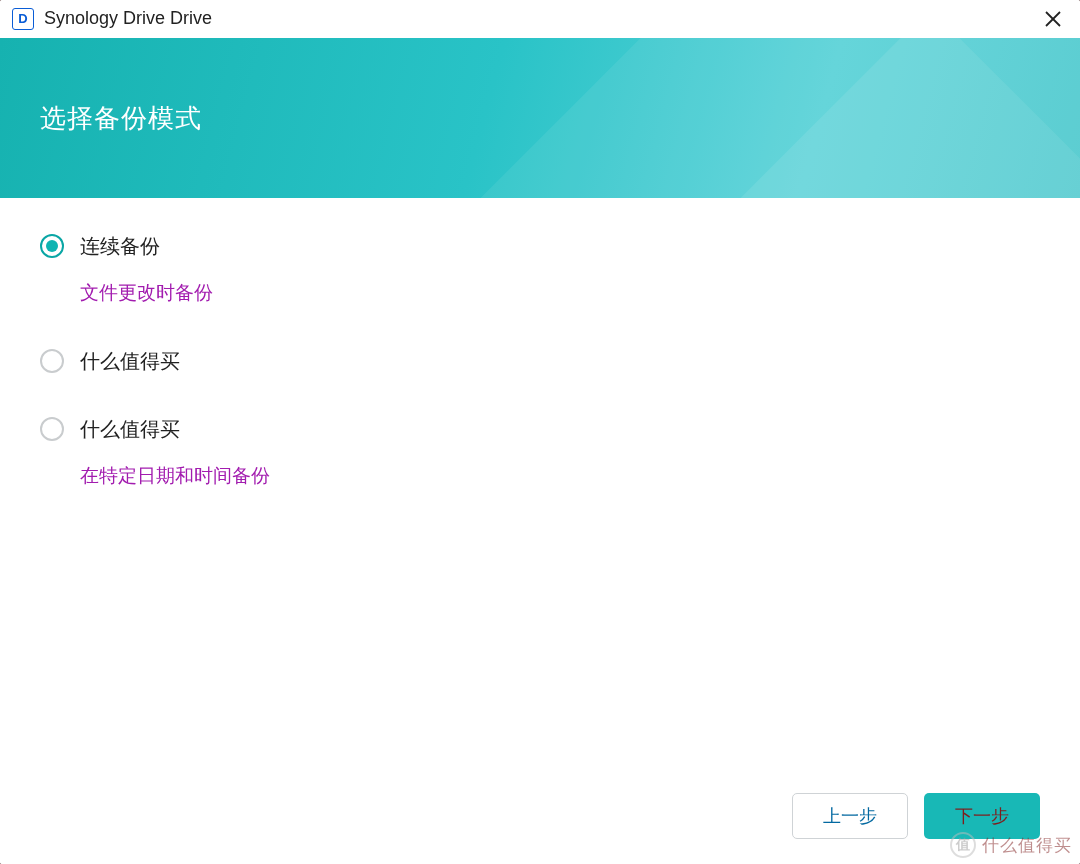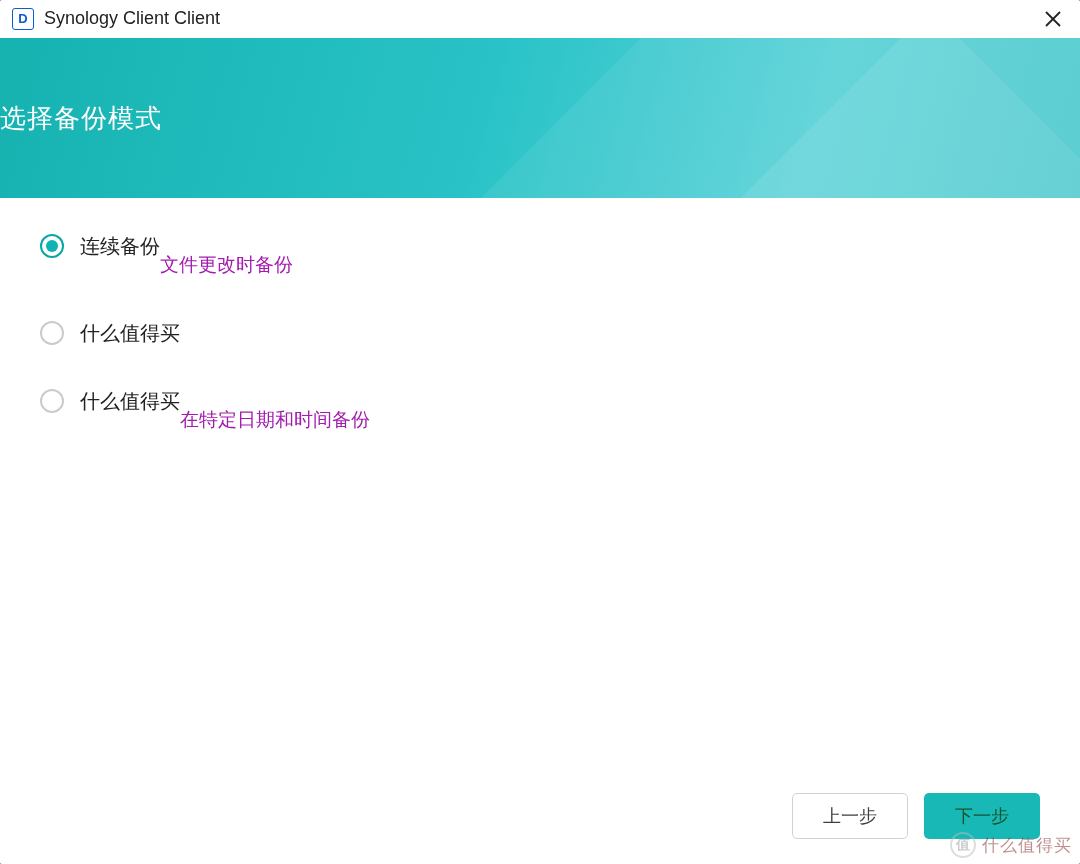--- a/index.html
+++ b/index.html
@@ -66,20 +66,21 @@
       height: 18px;
       stroke: #222;
       stroke-width: 1.8;
     }
     .banner {
       height: 160px;
       position: relative;
       background: linear-gradient(105deg, #16b2b0 0%, #29c3c7 45%, #5ad2d8 75%, #4cc9cd 100%);
       display: flex;
       align-items: center;
+      padding-left: 40px;
       overflow: hidden;
     }
     .banner::before,
     .banner::after {
       content: "";
       position: absolute;
       top: -60px;
       width: 480px;
       height: 480px;
       background: rgba(255,255,255,0.07);
@@ -125,21 +126,21 @@
     .radio.selected::after {
       content: "";
       position: absolute;
       left: 4px;
       top: 4px;
       width: 12px;
       height: 12px;
       background: #0fb4b2;
       border-radius: 50%;
     }
-    .option .text-col { display: flex; flex-direction: row; }
+    .option .text-col { display: flex; flex-direction: column; }
     .option .label {
       font-size: 20px;
       color: #222;
       line-height: 1.4;
     }
     .option .desc {
       margin-top: 20px;
       font-size: 19px;
       color: #a21caf;
       line-height: 1.4;
@@ -160,25 +161,25 @@
       font-size: 18px;
       display: flex;
       align-items: center;
       justify-content: center;
       cursor: pointer;
       border: 1px solid transparent;
     }
     .btn.secondary {
       background: #ffffff;
       border: 1px solid #cfd3d6;
-      color: #404040;
+      color: #0369a1;
     }
     .btn.primary {
       background: #18b8b6;
-      color: #14532d;
+      color: #7f1d1d;
     }
     .watermark {
       position: absolute;
       right: 8px;
       bottom: 6px;
       display: flex;
       align-items: center;
       gap: 6px;
       opacity: 0.5;
       pointer-events: none;
@@ -202,21 +203,21 @@
       font-weight: 500;
     }
   </style>
 </head>
 <body>
 
 <div class="window">
 
   <div class="titlebar">
     <div class="app-icon">D</div>
-    <div class="title-text">Synology Client Client</div>
+    <div class="title-text">Synology Drive Drive</div>
     <div class="spacer"></div>
     <div class="close-btn">
       <svg viewBox="0 0 18 18">
         <line x1="2" y1="2" x2="16" y2="16"></line>
         <line x1="16" y1="2" x2="2" y2="16"></line>
       </svg>
     </div>
   </div>
 
   <div class="banner">

